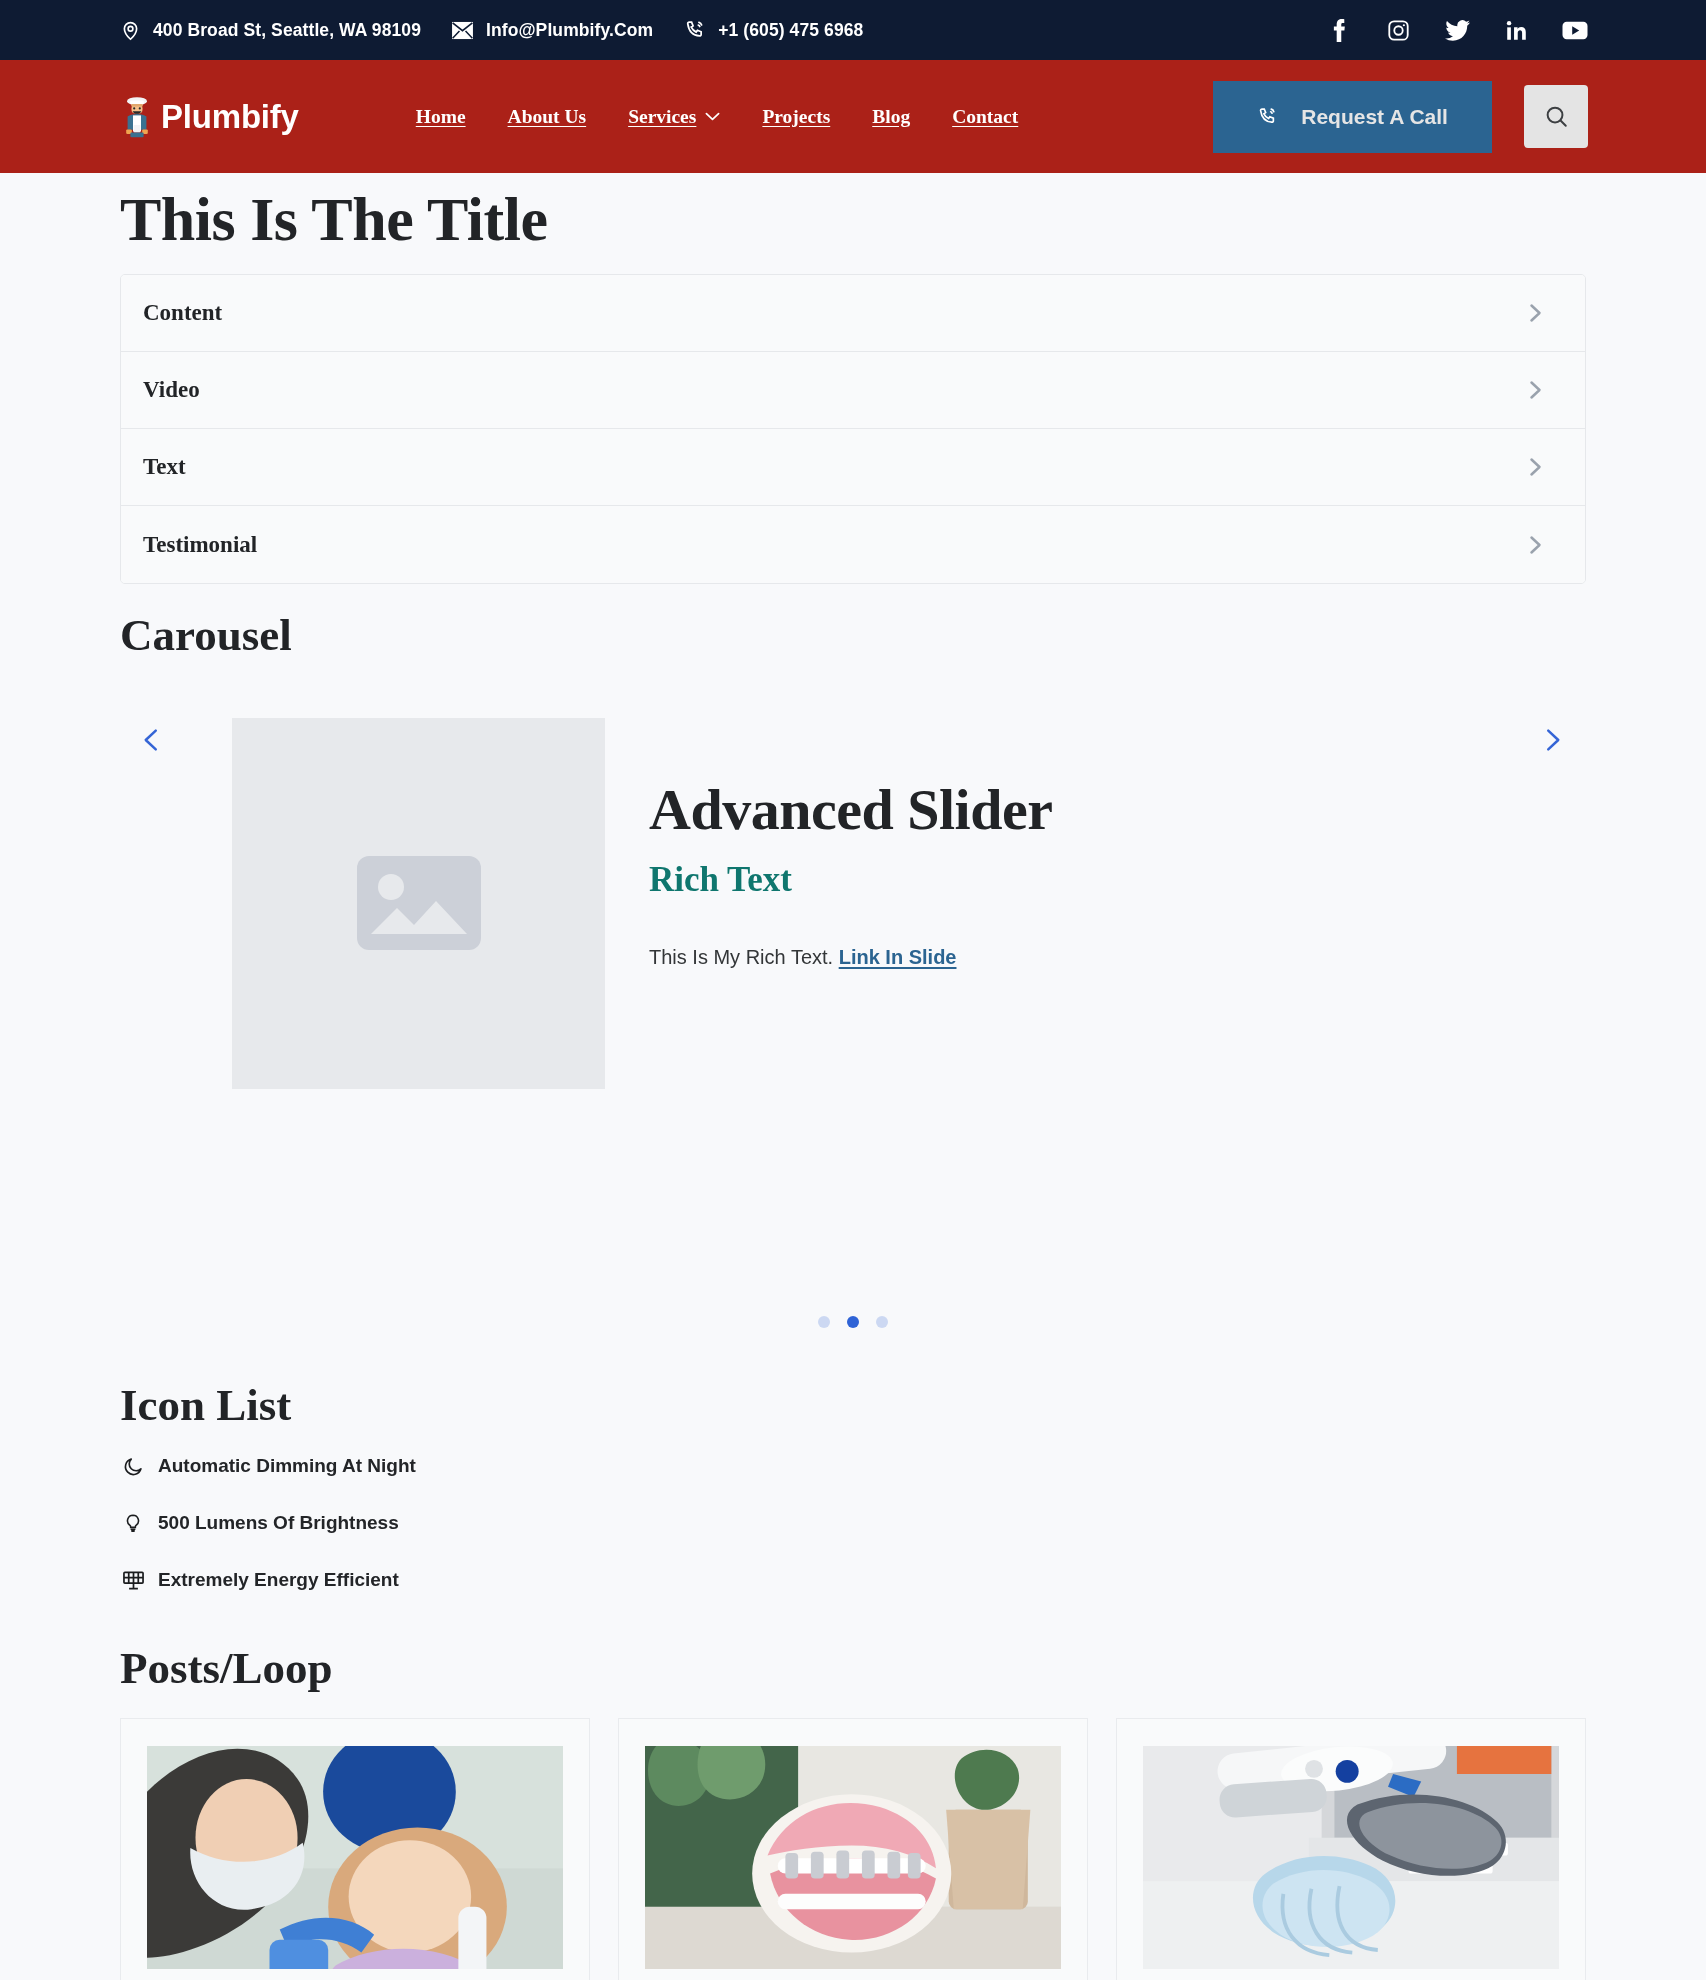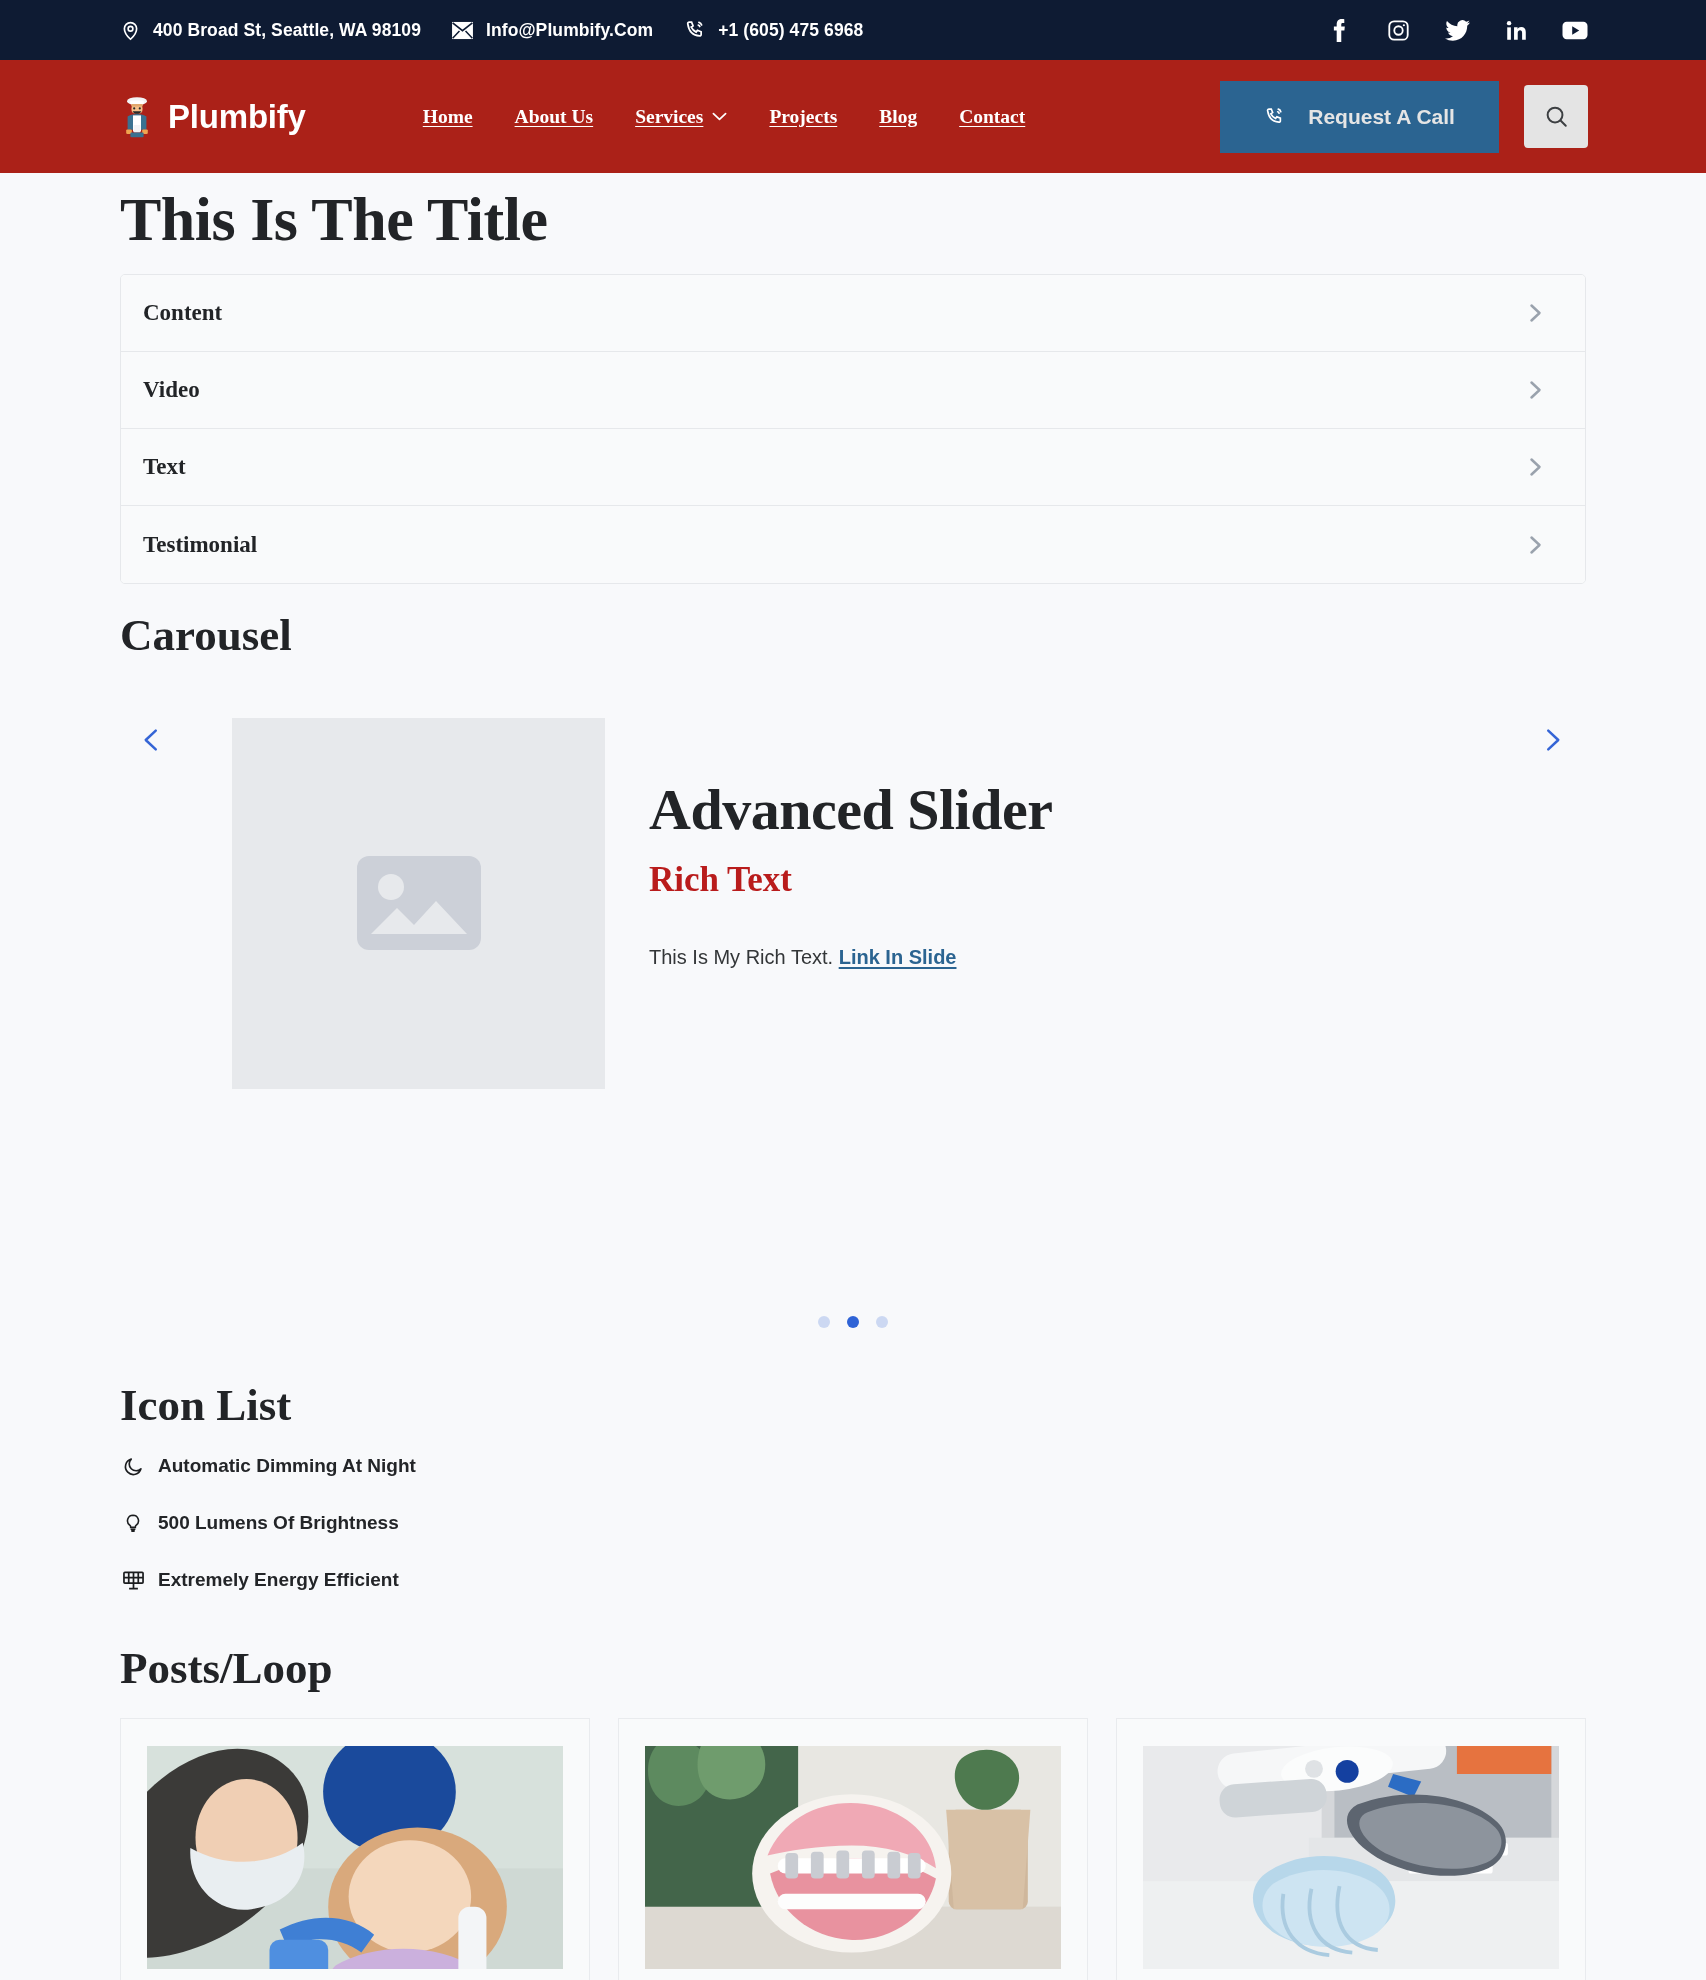--- a/index.html
+++ b/index.html
@@ -60,21 +60,21 @@
   .header {
     background: #ab2118;
     height: 113px;
     display: flex;
     align-items: center;
     position: relative;
   }
   .brand {
     display: flex;
     align-items: center;
-    gap: 14px;
+    gap: 7px;
     margin-left: 120px;
     cursor: pointer;
   }
   .brand-mark {
     width: 34px; height: 42px;
     display: inline-flex; align-items: center; justify-content: center;
   }
   .brand-name {
     color: #ffffff;
     font-size: 33px;
@@ -228,21 +228,21 @@
     font-weight: 700;
     font-size: 58px;
     color: #222427;
     letter-spacing: -0.5px;
     line-height: 1.1;
   }
   .slide-sub {
     font-family: "Liberation Serif", serif;
     font-weight: 700;
     font-size: 35px;
-    color: #b91c1c;
+    color: #0f766e;
     margin-top: 18px;
   }
   .slide-rich {
     margin-top: 46px;
     font-size: 20px;
     color: #333638;
     font-family: "Liberation Sans", sans-serif;
   }
   .slide-rich a {
     color: #2b6491;

